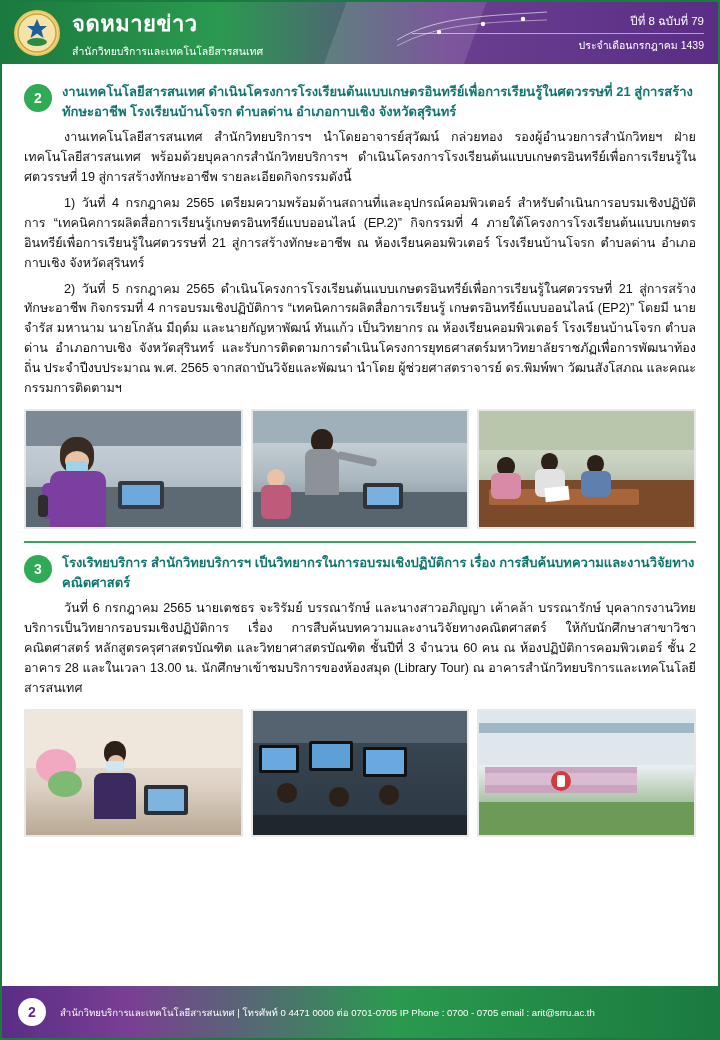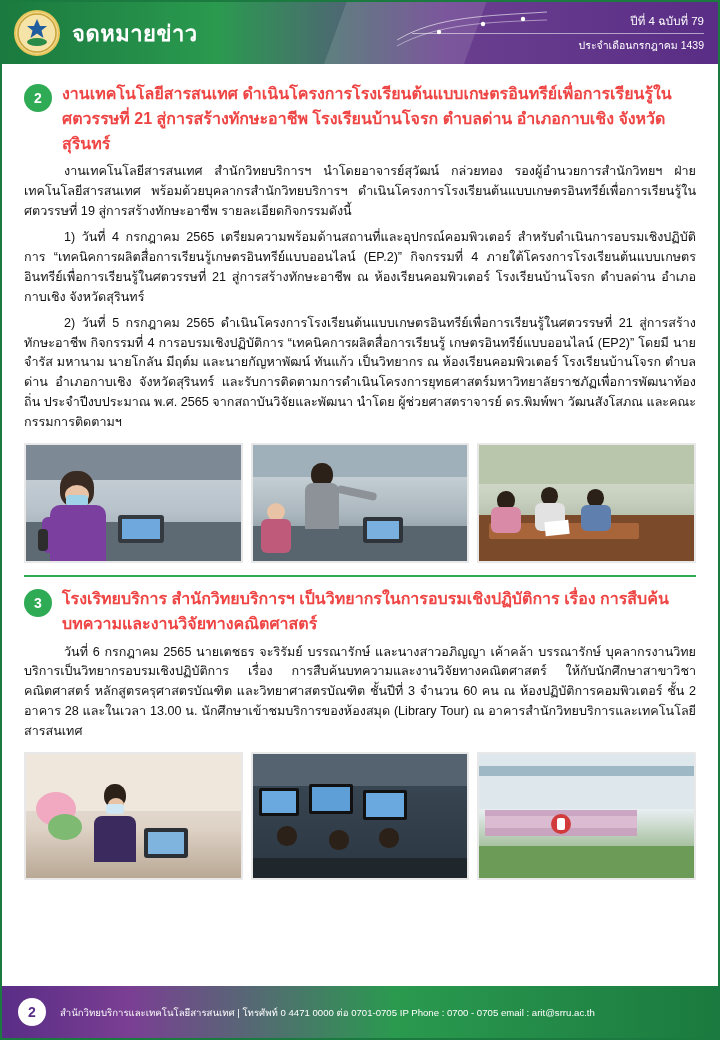--- a/index.html
+++ b/index.html
@@ -68,23 +68,23 @@
   }
   .badge {
     flex: 0 0 auto;
     width: 28px; height: 28px; border-radius: 50%;
     background: #2faa55; color: #fff;
     display: flex; align-items: center; justify-content: center;
     font-size: 14px; font-weight: bold;
     margin-top: 2px;
   }
   .section-title {
-    color: #ef4444;
+    color: #0f766e;
     font-weight: bold;
-    font-size: 16px;
+    font-size: 13px;
     line-height: 1.55;
     flex: 1;
   }
   p.body {
     font-size: 12.6px;
     line-height: 1.58;
     color: #111;
     text-align: justify;
     text-indent: 40px;
     margin-top: 6px;
@@ -137,31 +137,32 @@
   <div class="header">
     <div class="logo">
       <svg width="40" height="40" viewBox="0 0 40 40" aria-hidden="true">
         <circle cx="20" cy="20" r="19" fill="#f5e3a8" stroke="#c9a43c" stroke-width="1.5"></circle>
         <path d="M20 6 L23 13 L30 13 L24.5 17.5 L26.5 25 L20 20.5 L13.5 25 L15.5 17.5 L10 13 L17 13 Z" fill="#1f5d9e"></path>
         <ellipse cx="20" cy="29" rx="10" ry="4" fill="#2a8a47"></ellipse>
       </svg>
     </div>
     <div class="header-titles">
       <div class="header-title">จดหมายข่าว</div>
+      <div class="header-sub">สำนักวิทยบริการและเทคโนโลยีสารสนเทศ</div>
     </div>
     <svg class="deco-lines" width="160" height="46">
       <path d="M0 30 C 40 6, 90 6, 150 2" stroke="rgba(255,255,255,.6)" fill="none" stroke-width="1"></path>
       <path d="M0 36 C 40 14, 90 12, 150 10" stroke="rgba(255,255,255,.45)" fill="none" stroke-width="1"></path>
       <circle cx="42" cy="22" r="2.2" fill="#fff"></circle>
       <circle cx="86" cy="14" r="2.2" fill="#fff"></circle>
       <circle cx="126" cy="9" r="2.2" fill="#fff"></circle>
     </svg>
     <div class="header-rule"></div>
     <div class="header-right">
-      <div class="header-issue">ปีที่ 4 ฉบับที่ 79</div>
+      <div class="header-issue">ปีที่ 8 ฉบับที่ 79</div>
       <div class="header-date">ประจำเดือนกรกฎาคม 1439</div>
     </div>
   </div>
 
   <div class="content">
 
     <div class="section-head">
       <div class="badge">2</div>
       <div class="section-title">งานเทคโนโลยีสารสนเทศ ดำเนินโครงการโรงเรียนต้นแบบเกษตรอินทรีย์เพื่อการเรียนรู้ในศตวรรษที่ 21 สู่การสร้างทักษะอาชีพ โรงเรียนบ้านโจรก ตำบลด่าน อำเภอกาบเชิง จังหวัดสุรินทร์</div>
     </div>

